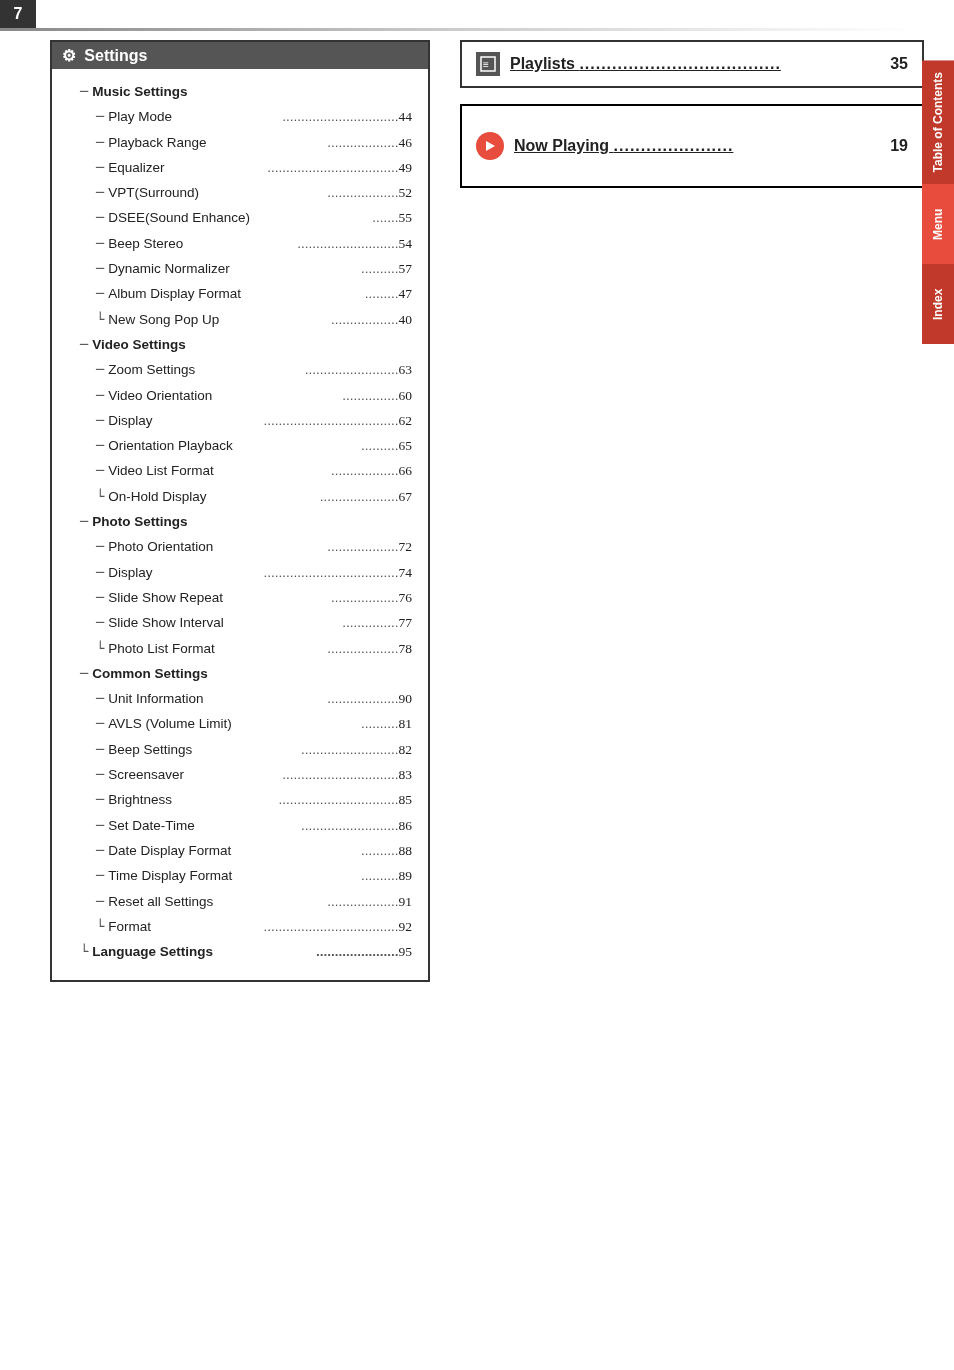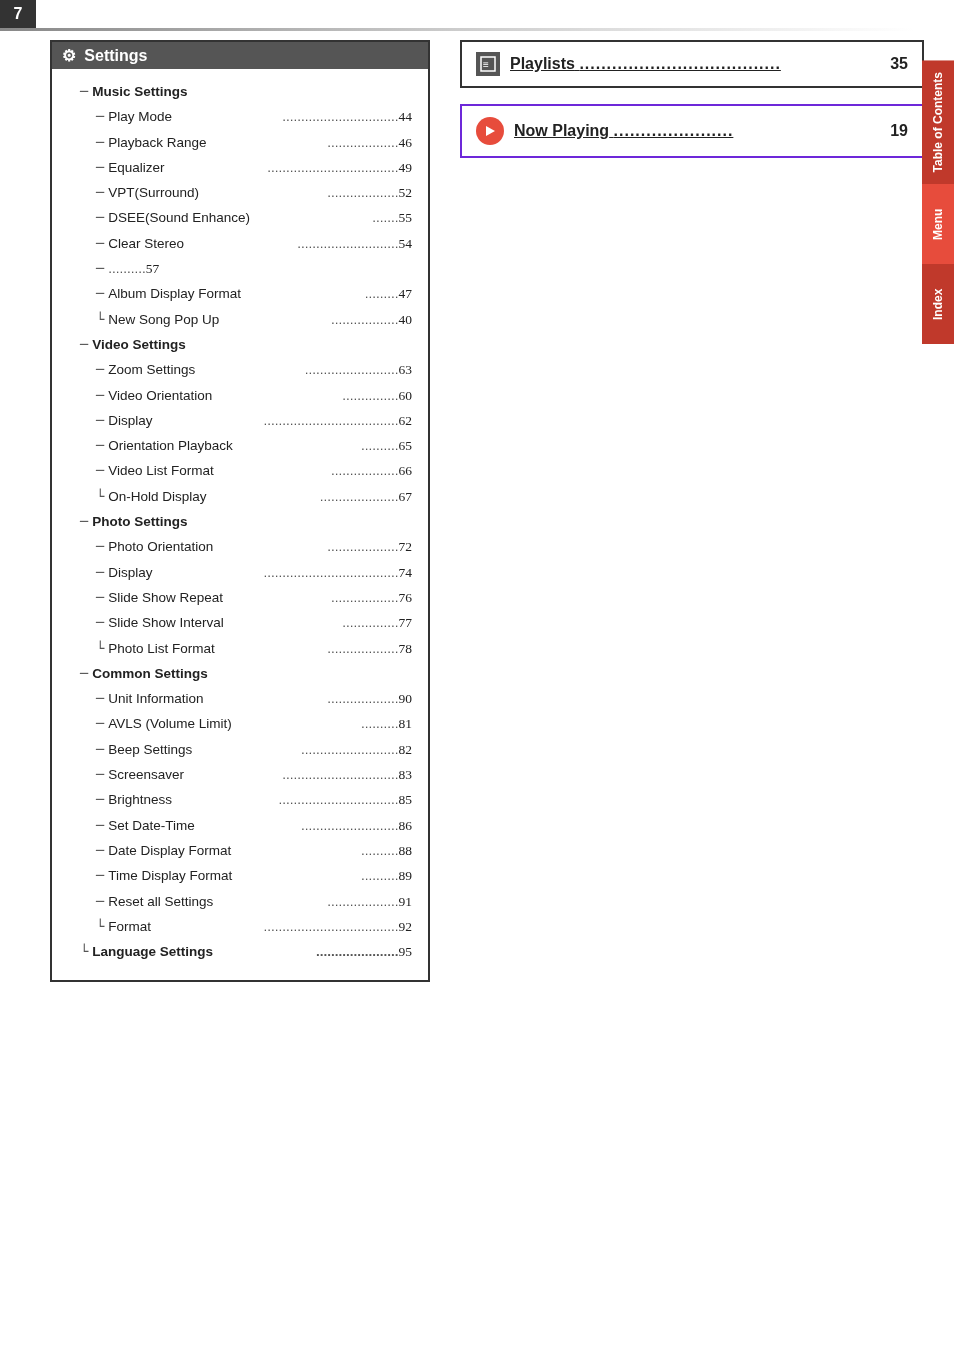--- a/index.html
+++ b/index.html
@@ -189,22 +189,22 @@
       font-weight: bold;
       margin-left: 36px;
     }
 
     .dots-line {
       letter-spacing: 1px;
     }
 
     
     .now-playing-box {
-      border: 2px solid #6d28d9;
-      padding: 11px 14px;
+      border: 2px solid #000000;
+      padding: 26px 14px;
       display: flex;
       align-items: center;
       gap: 10px;
       font-size: 16px;
       font-weight: bold;
     }
 
     .now-playing-icon {
       width: 28px;
       height: 28px;
@@ -288,26 +288,27 @@
           <span class="tree-page">52</span>
         </div>
         <div class="tree-item level-1">
           <span class="tree-connector">─</span>
           <span class="tree-label">DSEE(Sound Enhance)</span>
           <span class="tree-dots">.......</span>
           <span class="tree-page">55</span>
         </div>
         <div class="tree-item level-1">
           <span class="tree-connector">─</span>
-          <span class="tree-label">Clear Stereo</span>
+          <span class="tree-label">Beep Stereo</span>
           <span class="tree-dots">...........................</span>
           <span class="tree-page">54</span>
         </div>
         <div class="tree-item level-1">
           <span class="tree-connector">─</span>
+          <span class="tree-label">Dynamic Normalizer</span>
           <span class="tree-dots">..........</span>
           <span class="tree-page">57</span>
         </div>
         <div class="tree-item level-1">
           <span class="tree-connector">─</span>
           <span class="tree-label">Album Display Format</span>
           <span class="tree-dots">.........</span>
           <span class="tree-page">47</span>
         </div>
         <div class="tree-item level-1">

